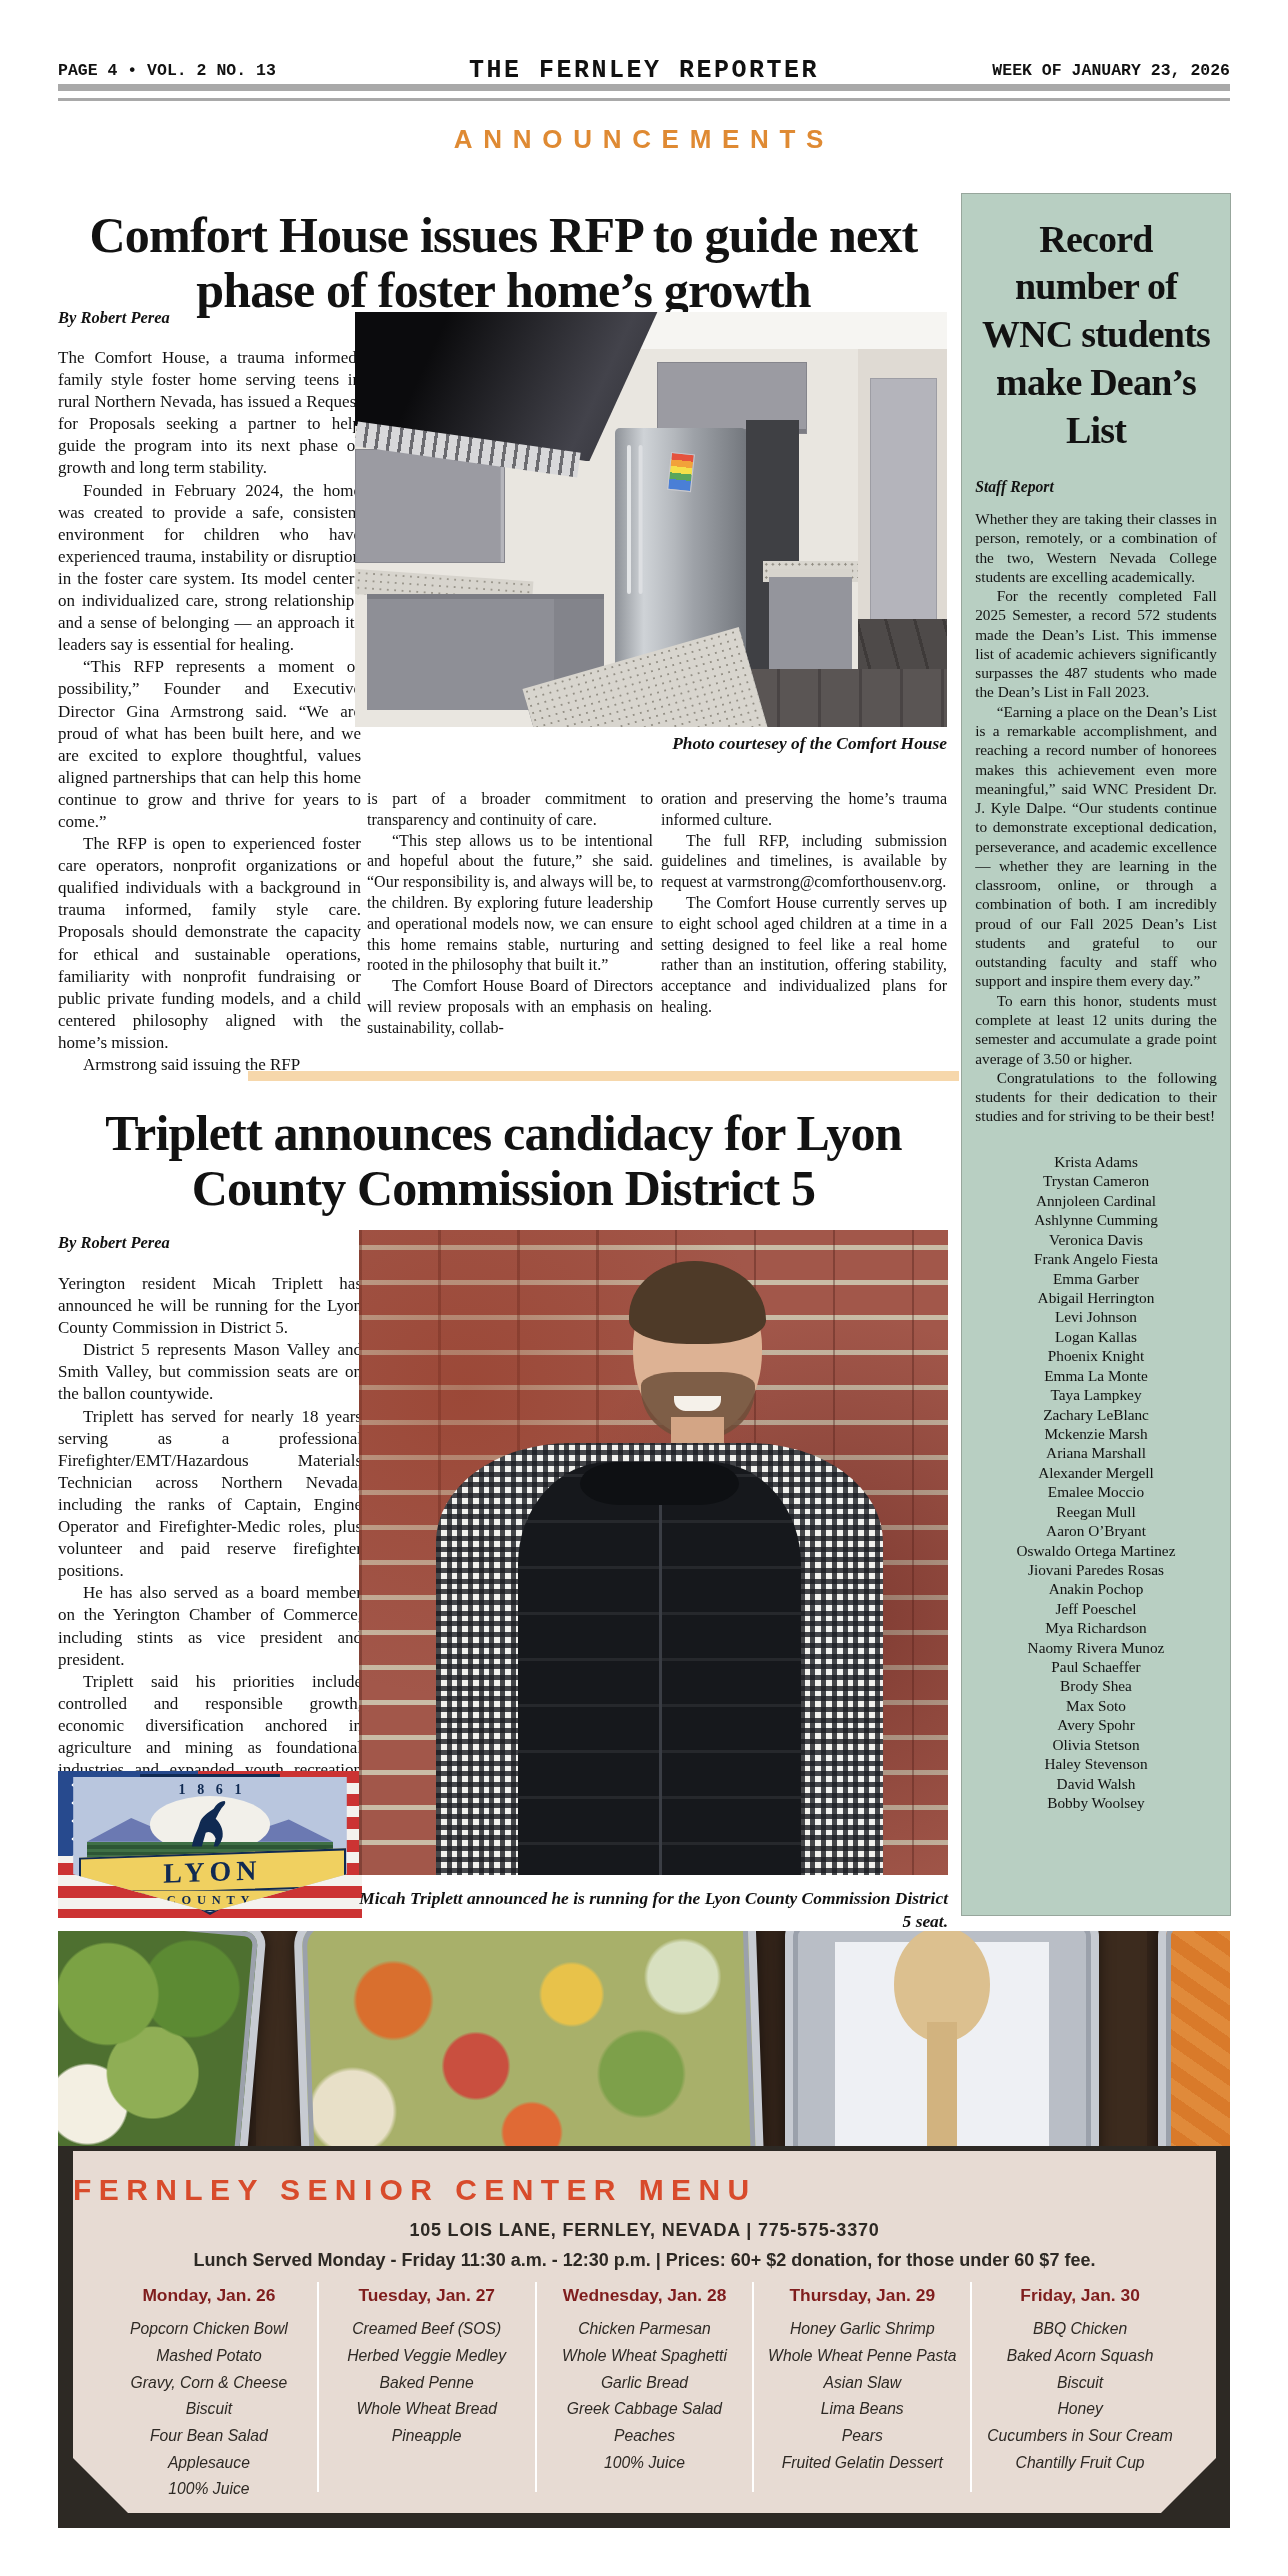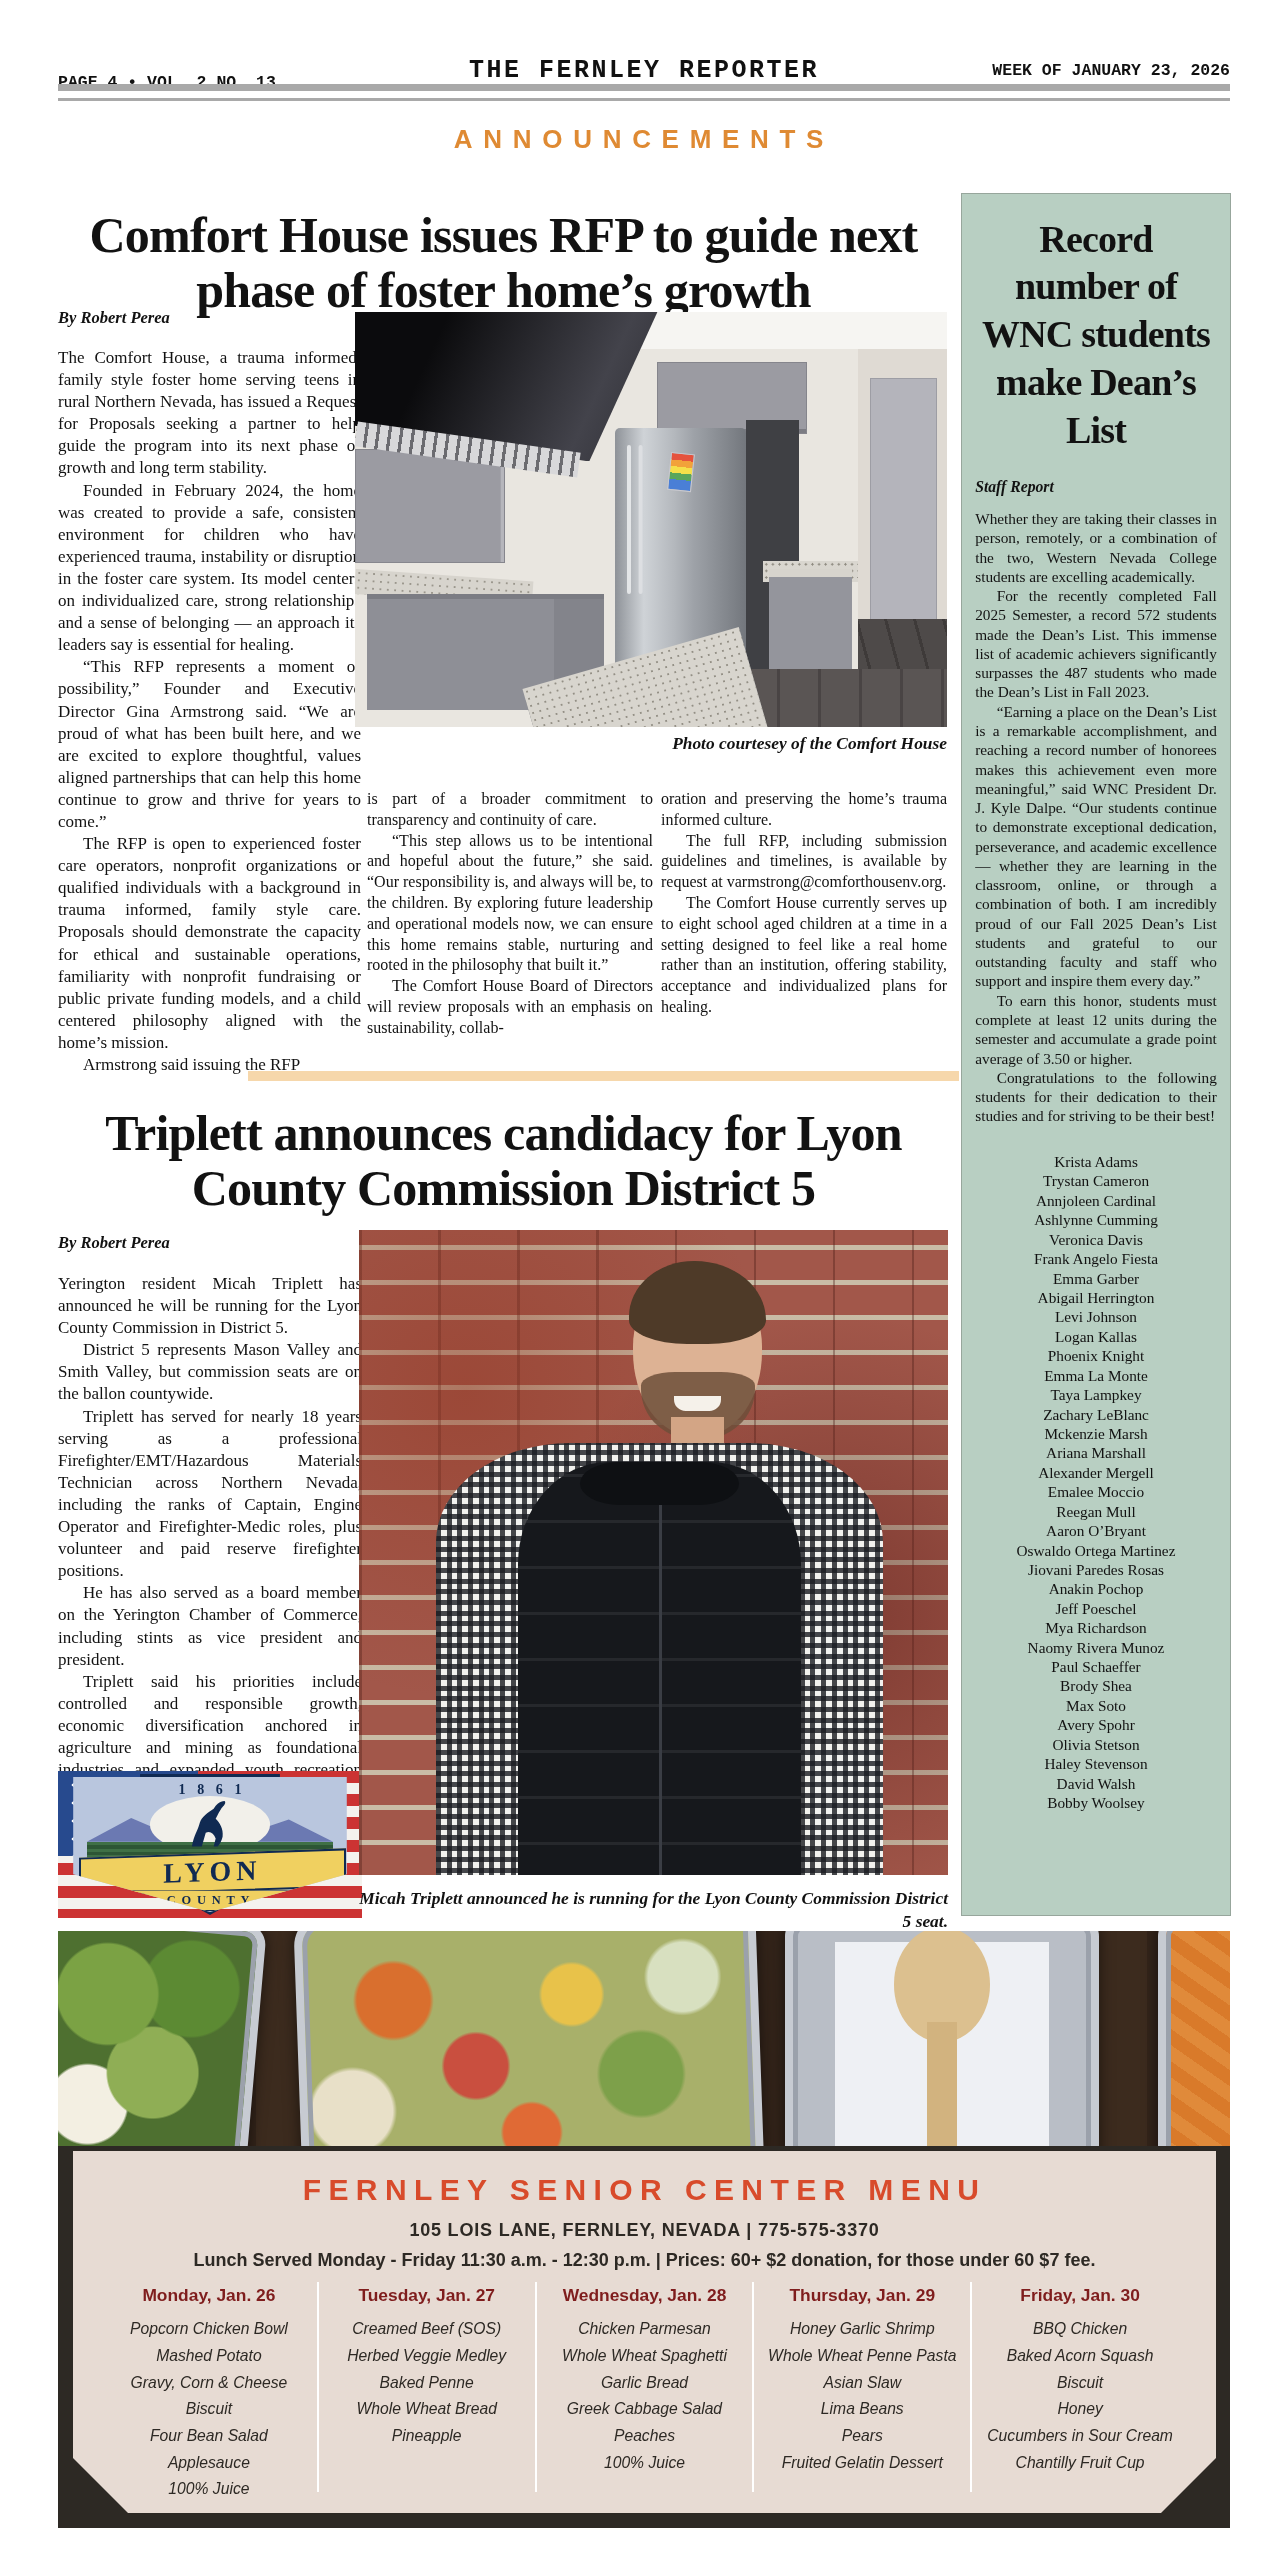--- a/index.html
+++ b/index.html
@@ -2,21 +2,21 @@
 <html style="font-size:13.2px"><head>
 <meta charset="utf-8">
 <style>
   html,body{margin:0;padding:0;background:#ffffff;}
   .page{position:relative;width:1288px;height:2576px;background:#fff;overflow:hidden;
         font-family:"Liberation Serif", serif;color:#121212;}
   .abs{position:absolute;}
 
   
   .mast{font-family:"Liberation Mono", monospace;font-weight:bold;color:#111;}
-  .mast-left{left:58px;top:61px;font-size:16.5px;letter-spacing:0px;margin-top:12px;}
+  .mast-left{left:58px;top:61px;font-size:16.5px;letter-spacing:0px;}
   .mast-center{left:58px;width:1172px;top:56px;text-align:center;font-size:25px;letter-spacing:2.5px;}
   .mast-right{right:58px;top:61px;font-size:16.5px;}
   .rule-thick{left:58px;top:84px;width:1172px;height:7.4px;background:#a9a9a9;}
   .rule-thin{left:58px;top:98px;width:1172px;height:2.5px;background:#a9a9a9;}
 
   .section-label{left:58px;width:1172px;top:124px;text-align:center;
     font-family:"Liberation Sans", sans-serif;font-weight:bold;font-size:26px;
     letter-spacing:10.7px;color:#df8a33;}
 
   
@@ -164,21 +164,21 @@
   .napkin{position:absolute;left:14%;top:8%;width:72%;height:84%;background:#eef0f4;}
   .spoon-head{position:absolute;left:34%;top:2%;width:32%;height:46%;background:#dcc08f;border-radius:50%;}
   .spoon-handle{position:absolute;left:45%;top:40%;width:10%;height:60%;background:#d2b37f;}
   .tray-carrot{left:1100px;top:-16.5px;width:182px;height:248px;
      background:repeating-linear-gradient(35deg,#d97a2a 0 13.2px,#e08a3a 13.2px 26.5px),
                 radial-gradient(circle at 30% 70%,#7da04a 0 14%,transparent 15%);}
   .menu-frame{left:58px;top:2146px;width:1172px;height:382px;background:#2d2924;}
   .menu-panel{left:73px;top:2151px;width:1143px;height:362px;background:#e7dbd3;
      clip-path:polygon(0 0,100% 0,100% calc(100% - 55px),calc(100% - 55px) 100%,55px 100%,0 calc(100% - 55px));
      font-family:"Liberation Sans", sans-serif;}
-  .menu-title{position:absolute;left:0;top:21.5px;width:100%;text-align:center;
+  .menu-title{position:absolute;left:0;top:21.5px;width:100%;
      font-weight:bold;font-size:30px;letter-spacing:7.4px;color:#d84b2b;}
   .menu-address{position:absolute;left:0;top:69px;width:100%;text-align:center;
      font-weight:bold;font-size:18px;letter-spacing:0.8px;color:#2d2924;}
   .menu-info{position:absolute;left:0;top:99px;width:100%;text-align:center;
      font-weight:bold;font-size:18px;color:#2d2924;}
   .menu-cols{position:absolute;left:28px;right:28px;top:131px;bottom:21.5px;display:flex;}
   .menu-col{flex:1;padding:0 6.6px;text-align:center;}
   .menu-col + .menu-col{border-left:2.5px solid #ffffff;}
   .menu-day{font-weight:bold;font-size:17.4px;color:#7f1d1d;margin:3.3px 0 10px;}
   .menu-items{font-style:italic;font-size:15.7px;line-height:1.7;color:#2d2924;}

